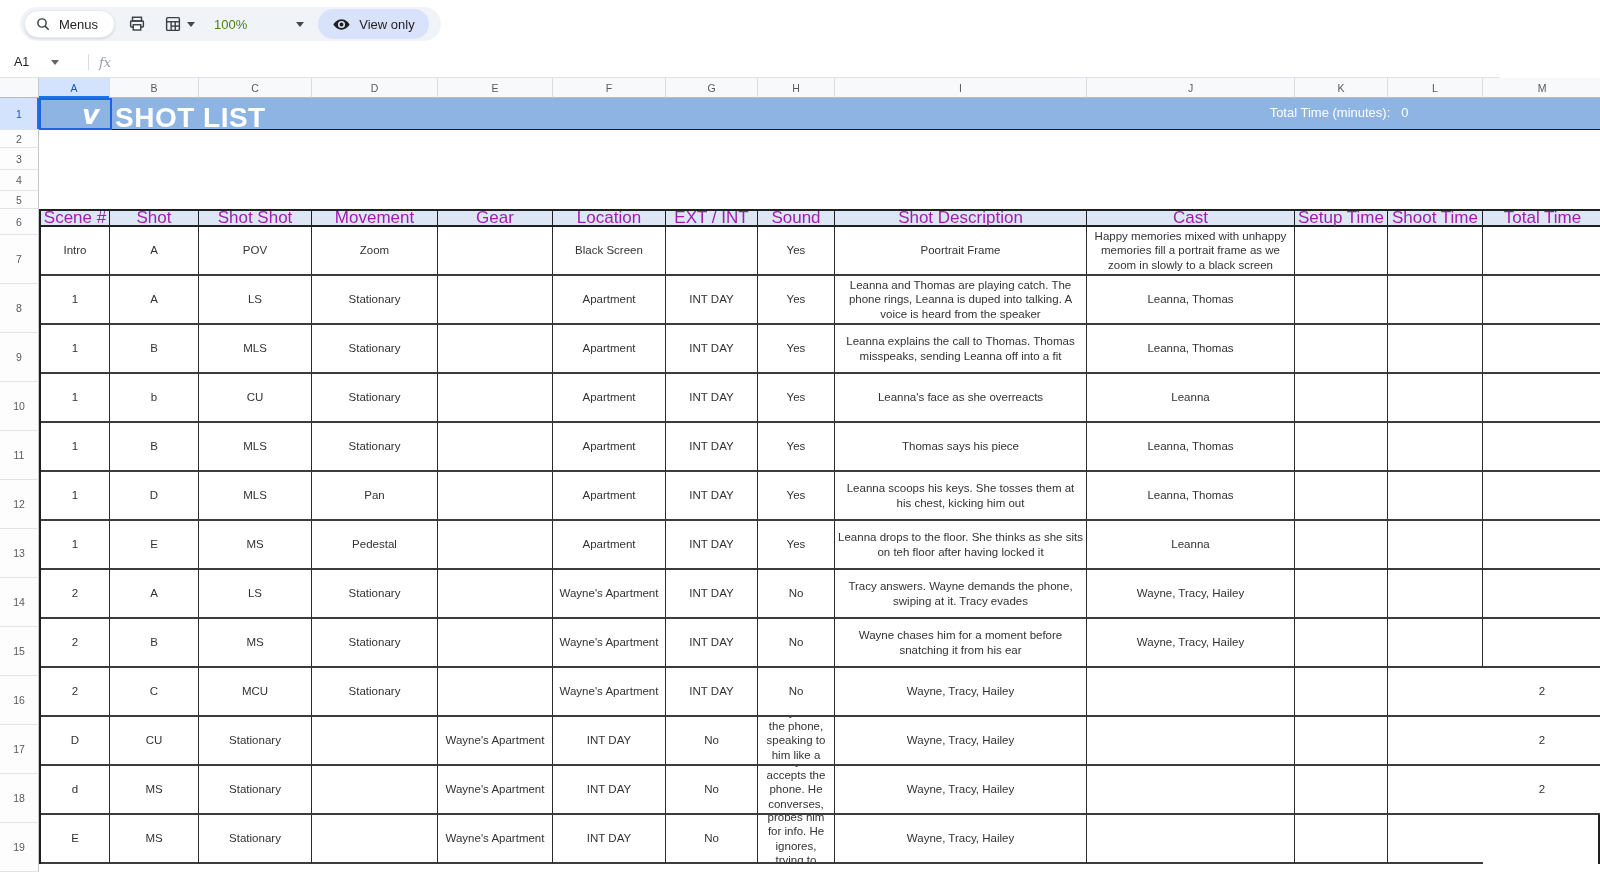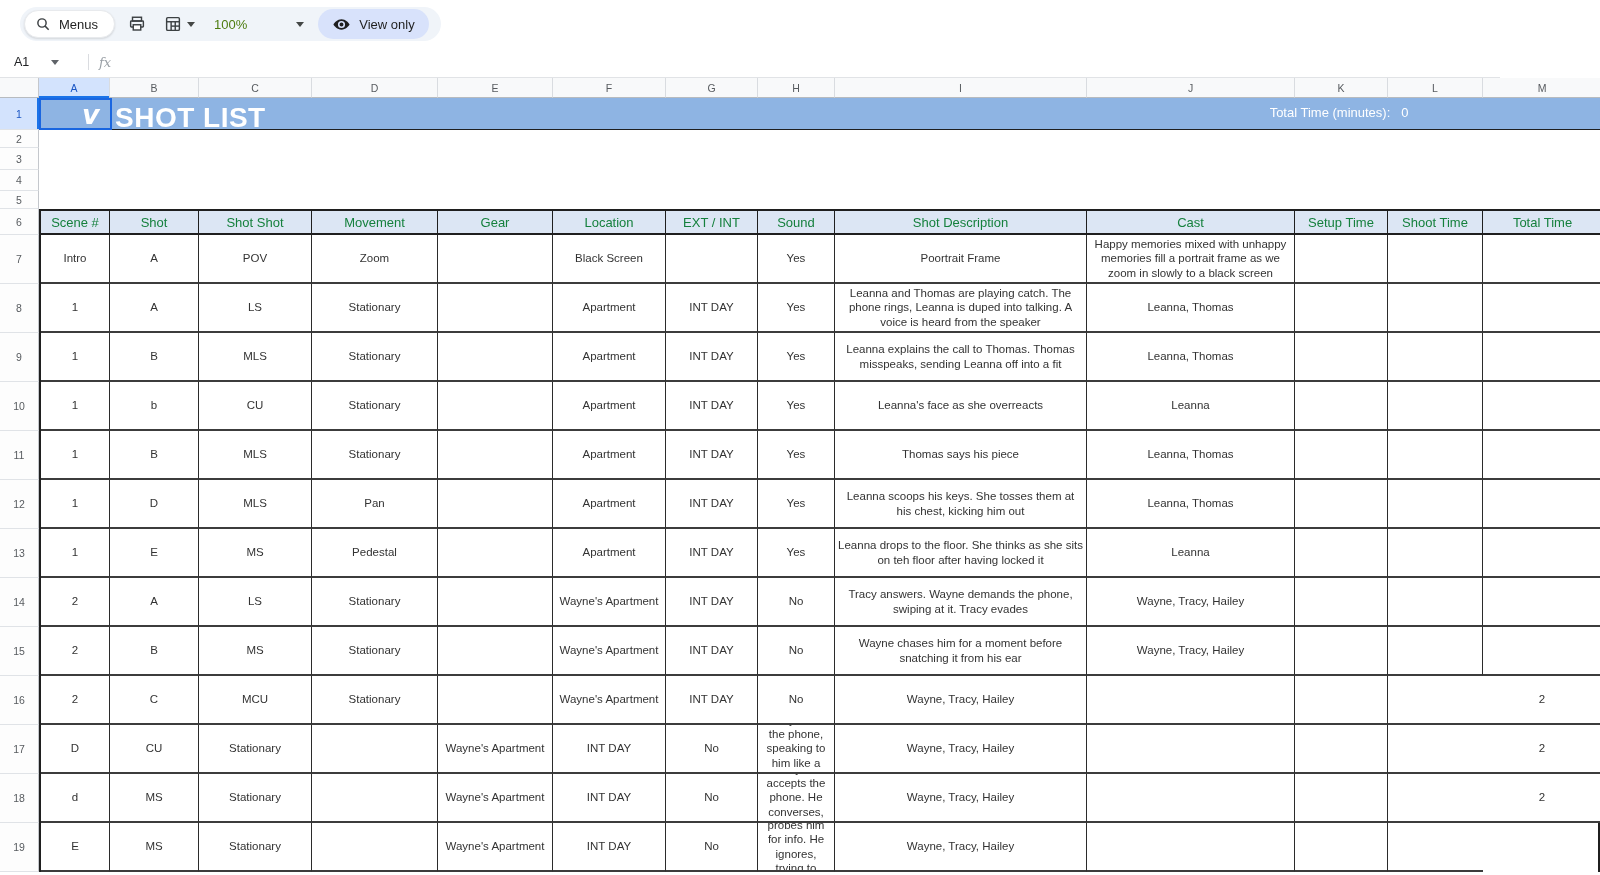--- a/index.html
+++ b/index.html
@@ -59,22 +59,22 @@
     font-size:13px; }
   .sel-box { position:absolute; left:0; top:0; width:73px; height:32px; border:2px solid #1a66e0; z-index:6; }
 
   .info-label { position:absolute; font-size:12.5px; font-weight:700; color:#000; white-space:nowrap; }
   .info-value { position:absolute; font-size:12.5px; color:#000; white-space:nowrap; }
 
   
   .shot-table { position:absolute; left:0; top:111px; width:1561px;
     border:2px solid #1f1f1f; border-bottom:none; display:grid;
     grid-template-columns:69px 89px 113px 126px 115px 113px 92px 77px 252px 208px 93px 95px 119px; }
-  .hcell { height:24px; background:#DCE6F4; border-right:1px solid #1f1f1f; border-bottom:2px solid #1f1f1f;
-    font-size:13px; color:#15803d; display:flex; align-items:center; justify-content:center; }
+  .hcell { height:16px; background:#DCE6F4; border-right:1px solid #1f1f1f; border-bottom:2px solid #1f1f1f;
+    font-size:17px; color:#a21caf; display:flex; align-items:center; justify-content:center; }
   .dcell { height:49px; background:#fff; border-right:1px solid #2b2b2b; border-bottom:2px solid #3c3c3c;
     font-size:11.5px; color:#333; display:flex; align-items:center; justify-content:center;
     text-align:center; line-height:1.25; overflow:hidden; padding:1px 3px; }
   .last-col { border-right:none; }
 
   svg { display:block; }
 </style>
 </head>
 <body>
 

